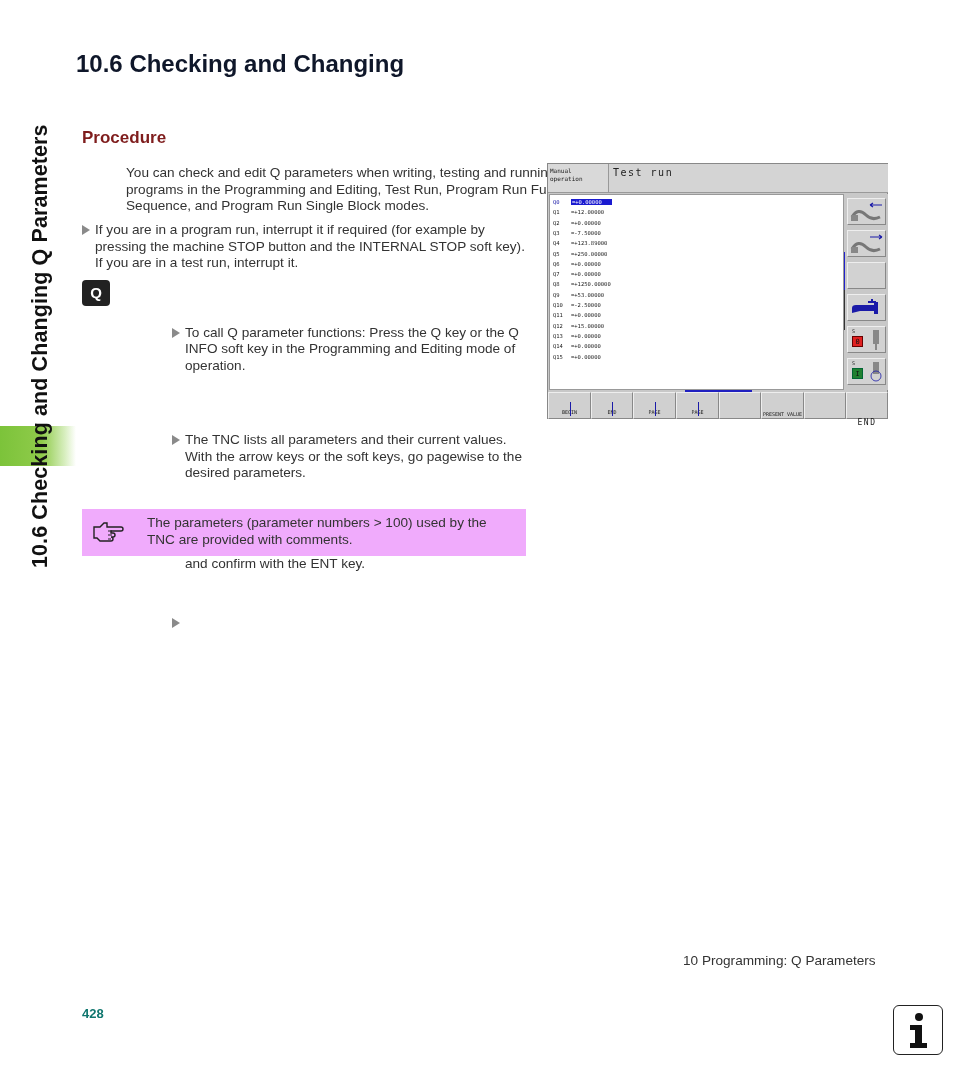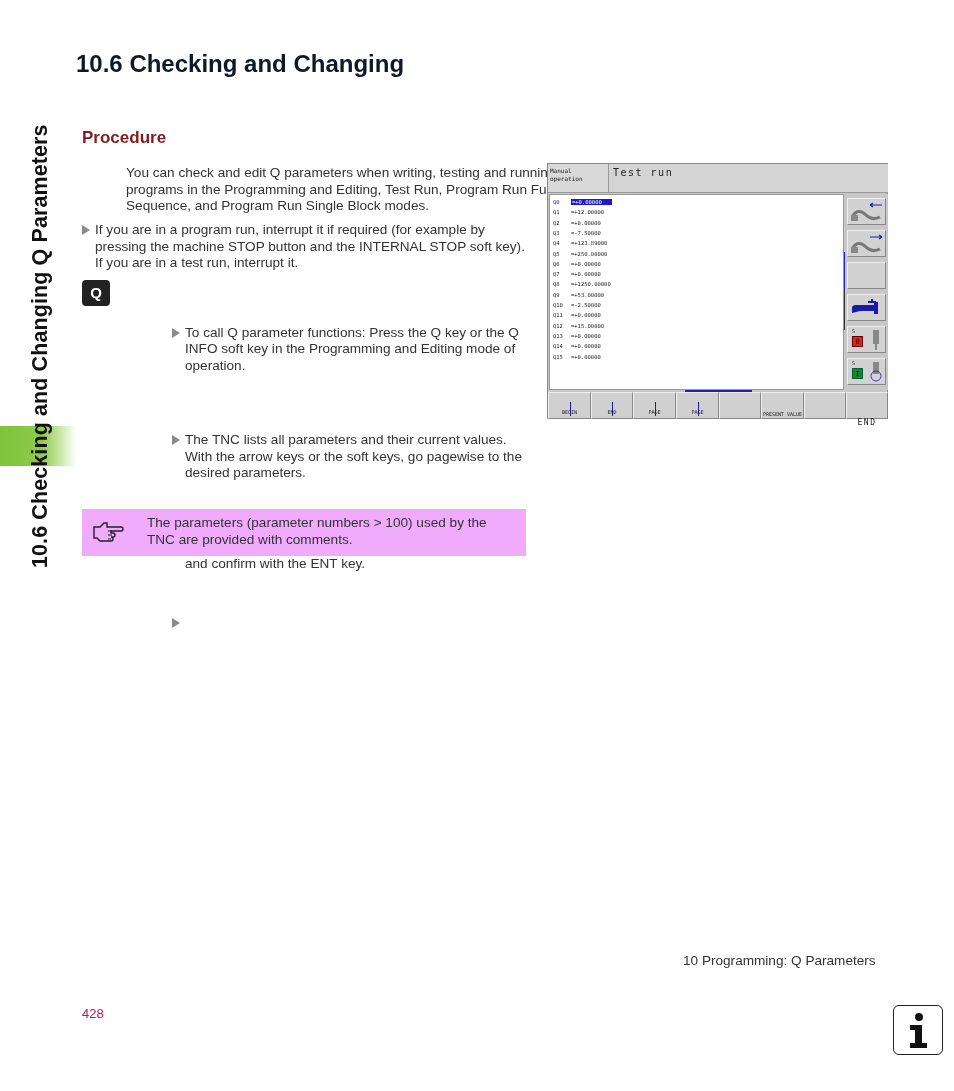--- a/index.html
+++ b/index.html
@@ -48,21 +48,21 @@
   .sbtn { position: absolute; left: 2px; width: 39px; height: 27px; background: #d2d2d2; border: 1px solid #eee; border-right-color: #888; border-bottom-color: #888; }
   .scr .vline { position: absolute; left: 296px; top: 88px; width: 2px; height: 38px; background: #2222cc; }
   .scr .vline2 { position: absolute; left: 296px; top: 126px; width: 2px; height: 40px; background: #333; }
   .skbar { position: absolute; left: 0; top: 228px; width: 340px; height: 27px; background: #c8c8c8; }
   .sk { position: absolute; top: 0; height: 27px; background: #d0d0d0; border: 1px solid #eee; border-right-color: #888; border-bottom-color: #888;
     font-family: "DejaVu Sans Mono", monospace; font-size: 5px; text-align: center; color: #222; padding-top: 16px; }
   .sk .arr { position: absolute; left: 50%; width: 1px; background: #1a1aa8; }
   .sk .end { font-size: 8px; letter-spacing: 1.5px; padding-top: 9px; }
 
   
-  .pgnum { position: absolute; left: 82px; top: 1006px; font-weight: normal; font-size: 13px; color: #be185d; }
+  .pgnum { position: absolute; left: 82px; top: 1006px; font-weight: bold; font-size: 13px; color: #0f766e; }
   .chap { position: absolute; left: 683px; top: 953px; font-size: 13.6px; color: #333; }
   .info { position: absolute; left: 893px; top: 1005px; width: 50px; height: 50px; border: 1px solid #222; border-radius: 6px; background: #fff; }
 </style>
 </head>
 <body>
 
 <div class="side-green"></div>
 <div class="side-title">10.6 Checking and Changing Q Parameters</div>
 
 <div class="h1">

